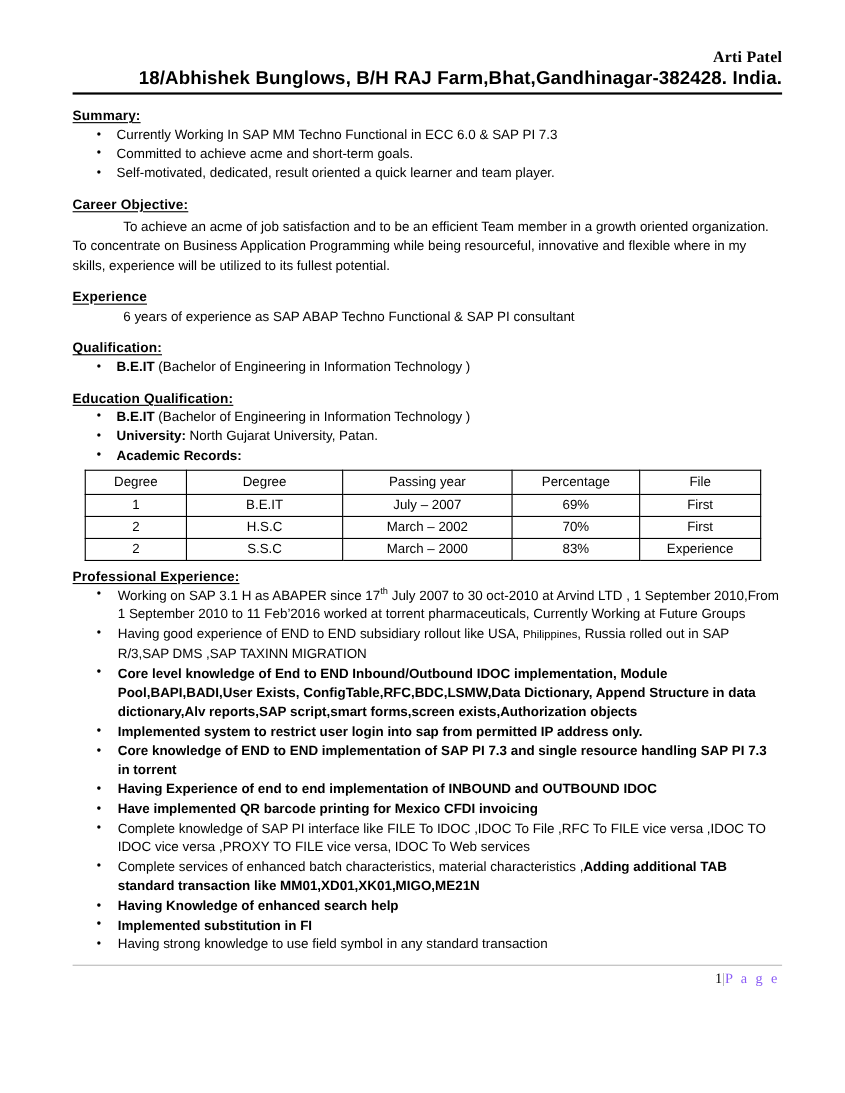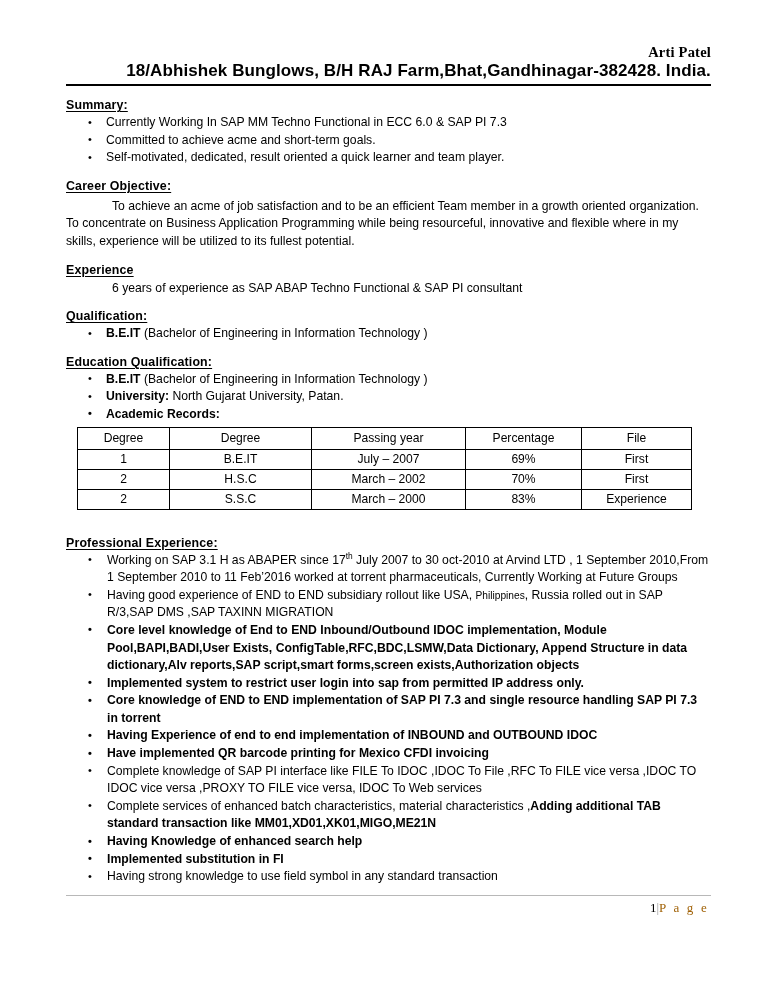--- a/index.html
+++ b/index.html
@@ -54,21 +54,21 @@
   
   .sec-head {
     font-weight: bold;
     font-size: 12.4px;
     line-height: 17px;
     text-decoration: underline;
     text-underline-offset: 2px;
     margin-top: 11px;
     letter-spacing: 0.15px;
   }
-  .sec-head.tight { margin-top: 25px; }
+  .sec-head.tight { margin-top: 6px; }
 
   .para {
     font-size: 12.2px;
     line-height: 17.6px;
     text-align: left;
     margin-top: 3px;
   }
   .para .indent { display: inline-block; width: 46px; }
 
   .plain-line {
@@ -140,21 +140,21 @@
   }
   .footer {
     text-align: right;
     font-family: "Liberation Serif", serif;
     font-size: 13px;
     line-height: 18px;
     margin-top: 3px;
     padding-right: 2px;
   }
   .footer .pg-num { color: #000; }
-  .footer .pg-word { color: #a16207; letter-spacing: 2.2px; }
+  .footer .pg-word { color: #8b5cf6; letter-spacing: 2.2px; }
   .footer .pg-sep { color: #9a9a9a; }
 </style>
 </head>
 <body>
 
 <div class="page">
   <div class="content">
 
     <div>
       <div class="hdr-name">Arti Patel</div>

